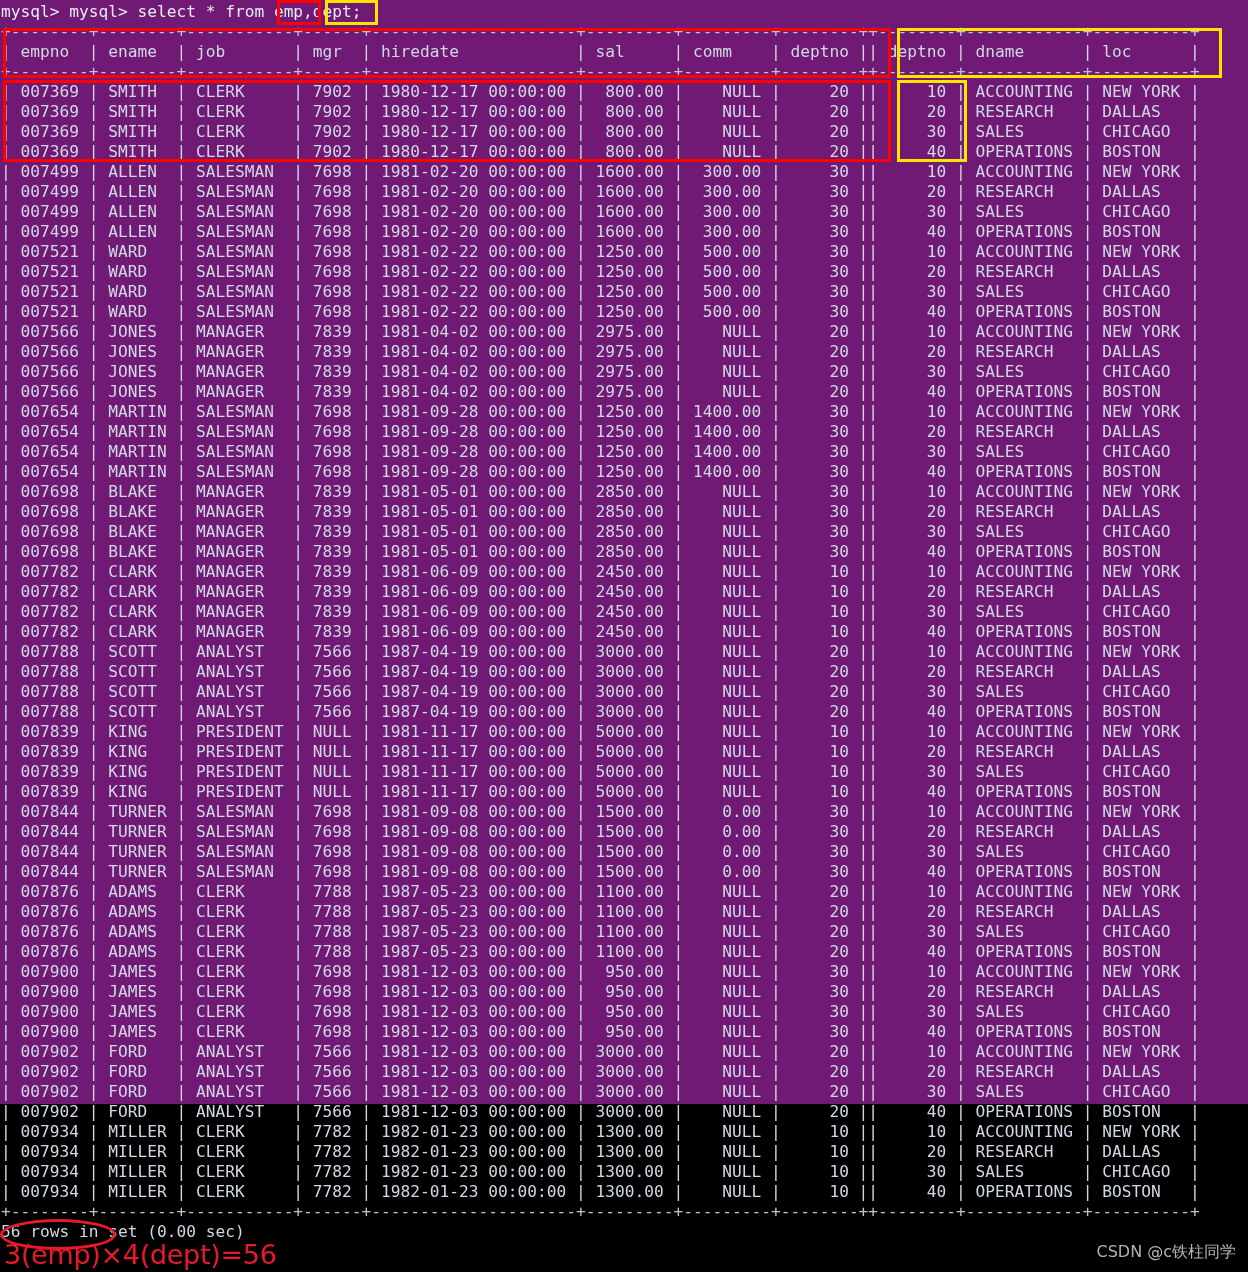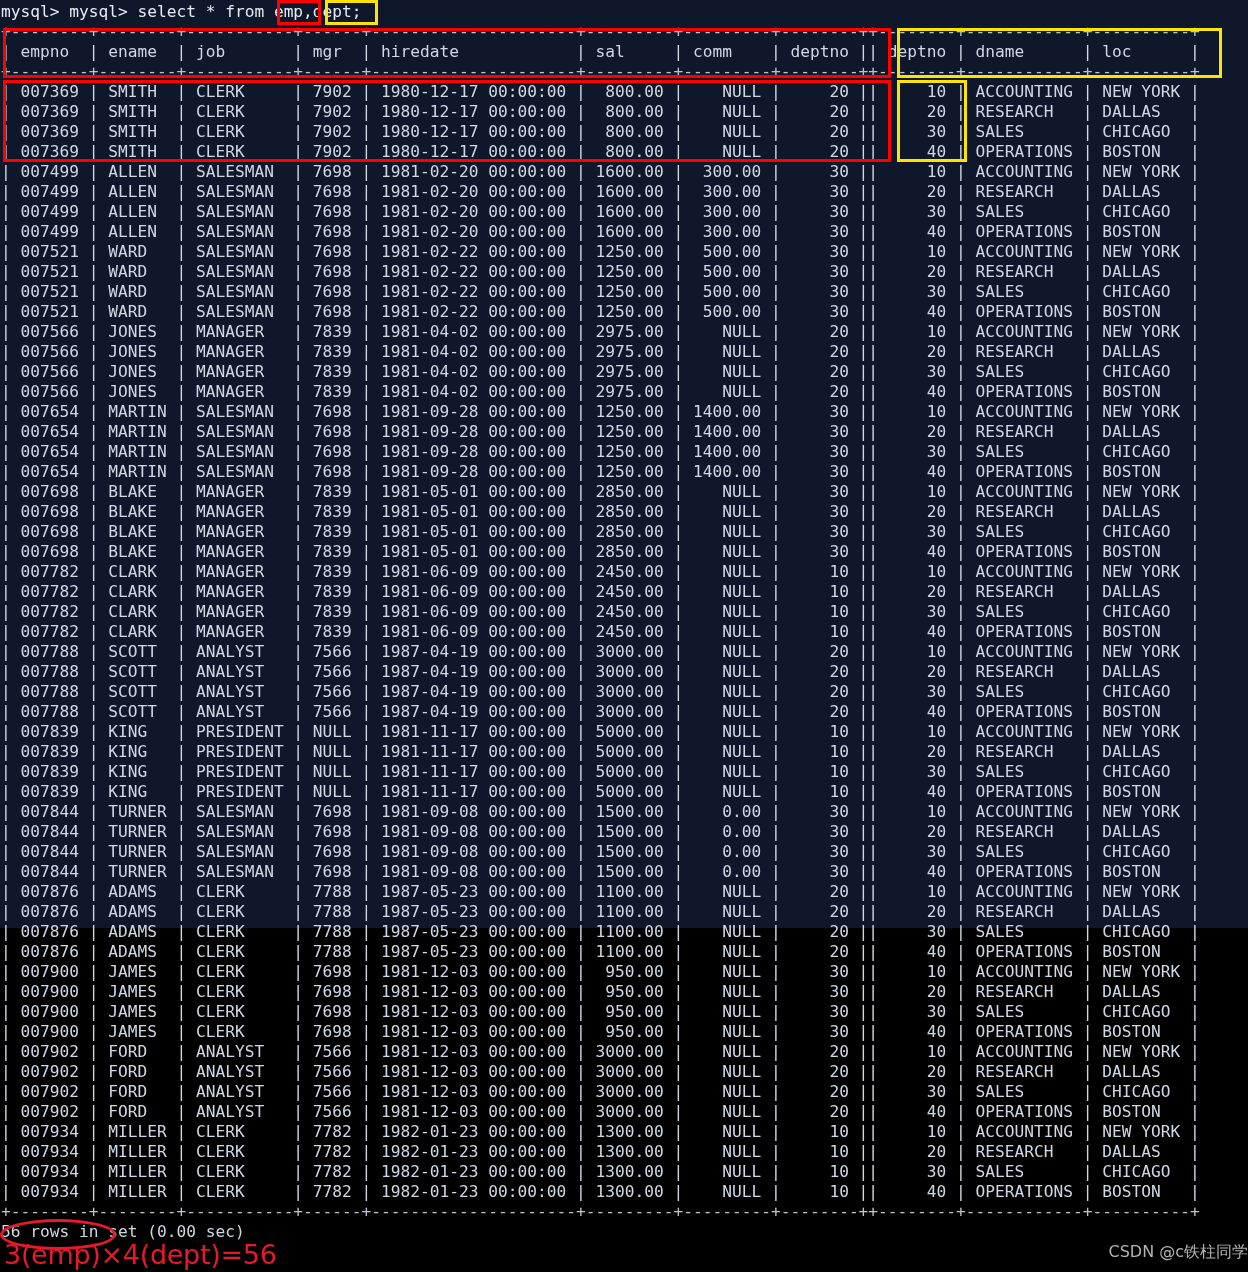--- a/index.html
+++ b/index.html
@@ -12,22 +12,22 @@
     height: 1272px;
     position: relative;
     overflow: hidden;
     font-family: "DejaVu Sans Mono", "Liberation Mono", monospace;
   }
   #terminal {
     position: absolute;
     left: 0;
     top: 0;
     width: 1248px;
-    height: 928px;
-    background: #0f172a;
+    height: 1104px;
+    background: #701a75;
     color: #cfd8e3;
     font-family: "DejaVu Sans Mono", "Liberation Mono", monospace;
     font-size: 16.2px;
     line-height: 20px;
     letter-spacing: 0px;
     white-space: pre;
     padding: 2px 0 0 1px;
     box-sizing: border-box;
   }
   .line { height: 20px; white-space: pre; }
@@ -56,21 +56,21 @@
     top: 1240px;
     color: #e8192c;
     font-family: "DejaVu Sans", "Liberation Sans", sans-serif;
     font-size: 27px;
     line-height: 30px;
     letter-spacing: -0.3px;
     white-space: pre;
   }
   #watermark {
     position: absolute;
-    right: 0;
+    right: 12px;
     top: 1242px;
     color: #b3b3b3;
     font-family: "DejaVu Sans", "Liberation Sans", sans-serif;
     font-size: 16px;
     line-height: 20px;
     white-space: pre;
   }
 </style>
 </head>
 <body>

